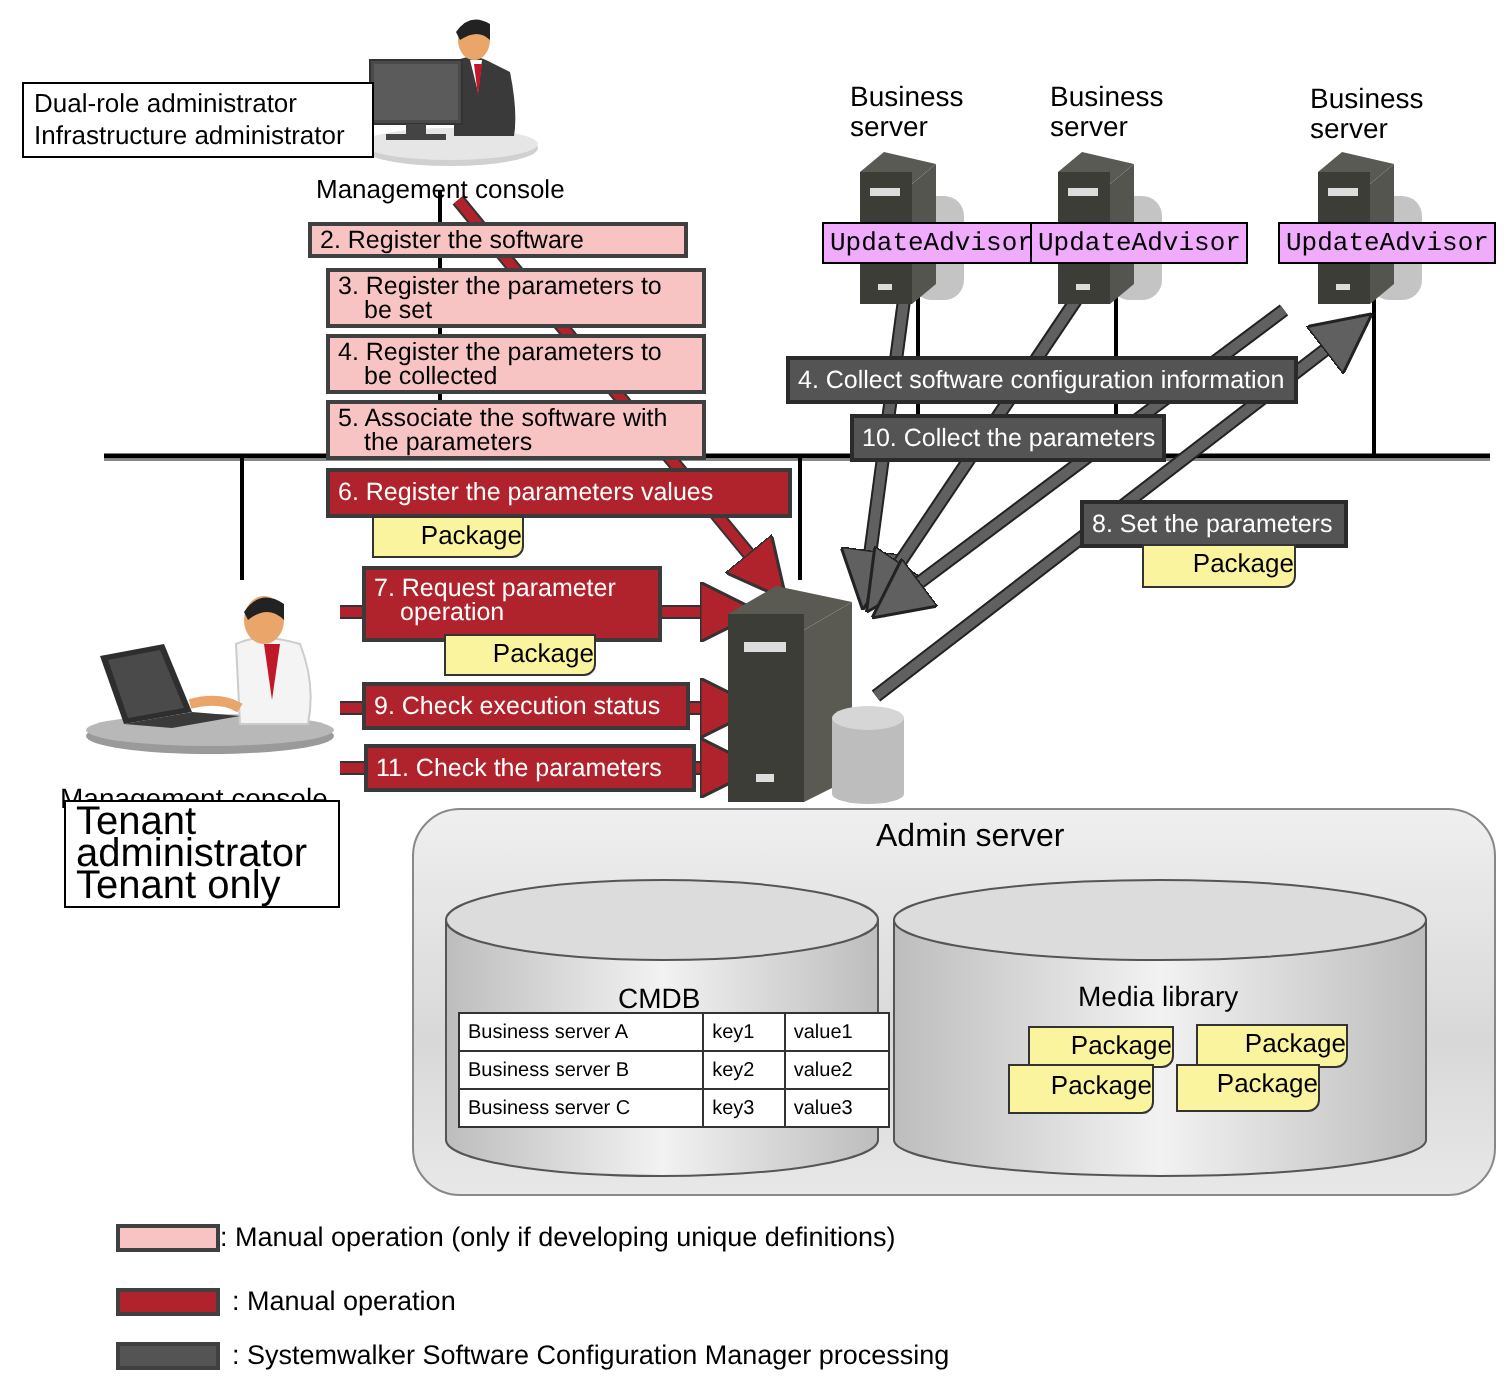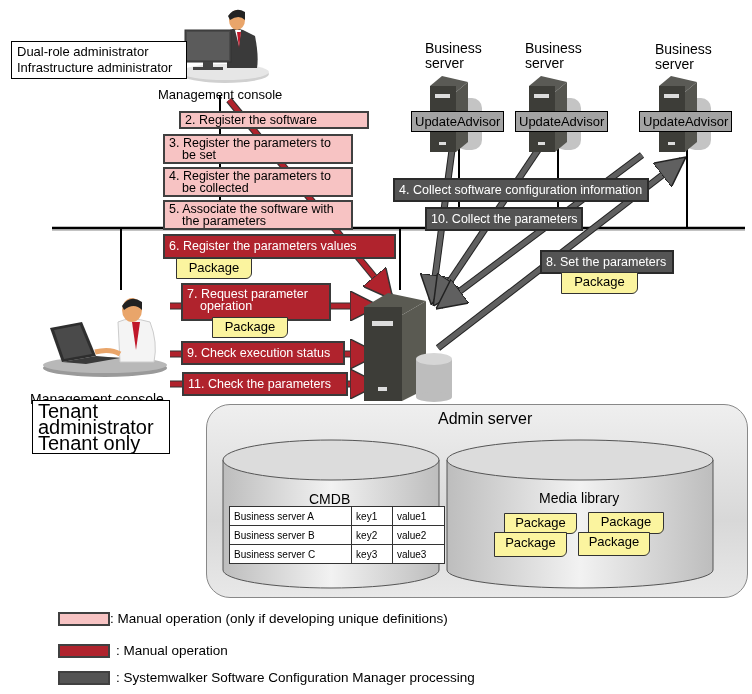--- a/index.html
+++ b/index.html
@@ -4,31 +4,31 @@
 <style>
   html, body { margin: 0; padding: 0; background: #ffffff; }
   body { width: 752px; height: 694px; position: relative; overflow: hidden;
          font-family: "Liberation Sans", sans-serif; color: #000; }
   .abs { position: absolute; }
   svg.layer { position: absolute; left: 0; top: 0; }
   .role-box { position: absolute; background: #fff; border: 1px solid #000;
               font-size: 13px; line-height: 16px; padding: 2px 5px; }
   .label { position: absolute; font-size: 13px; white-space: nowrap; }
   .srv-label { position: absolute; font-size: 14px; line-height: 15px; }
-  .ua-box { position: absolute; background: #a3a3a3; border: 1px solid #000;
-            font-size: 13px; padding: 2px 3px; white-space: nowrap; }
+  .ua-box { position: absolute; background: #f0abfc; border: 1px solid #000;
+            font-size: 13px; padding: 2px 3px; white-space: nowrap; font-family: Liberation Mono, monospace; }
   .step { position: absolute; font-size: 12.5px; line-height: 12px; padding: 1px 4px;
           box-sizing: border-box; white-space: nowrap; }
   .step.pink { background: #f7c3c3; border: 2px solid #404040; color: #000; }
   .step.red { background: #b0232d; border: 2px solid #3a3a3a; color: #fff; }
   .step.gray { background: #545454; border: 2px solid #2a2a2a; color: #fff; }
   .step .ind { padding-left: 13px; display: block; }
   .pkg { position: absolute; background: #fbf49f; border: 1px solid #333;
-         font-size: 13px; padding: 1px 0; text-align: center; box-sizing: border-box;
-         border-bottom-right-radius: 6px; }
+         font-size: 13px; padding: 1px 0; text-align: right; box-sizing: border-box;
+         border-bottom-right-radius: 6px; margin-left: 10px; }
   .admin-box { position: absolute; left: 206px; top: 404px; width: 540px; height: 192px;
                border-radius: 24px; border: 1px solid #888;
                background: linear-gradient(180deg, #efefef 0%, #d8d8d8 60%, #e8e8e8 100%); }
   .legend-swatch { position: absolute; width: 52px; height: 14px; border: 2px solid #404040; box-sizing: border-box; }
   .legend-text { position: absolute; font-size: 13.5px; white-space: nowrap; }
   table.cmdb { position: absolute; border-collapse: collapse; background: #fff; font-size: 10px; }
   table.cmdb td { border: 1px solid #333; padding: 2px 4px; height: 14px; white-space: nowrap; }
 </style>
 </head>
 <body>
@@ -125,21 +125,21 @@
     <rect x="0" y="10" width="26" height="66" fill="#3d3d38"></rect>
     <rect x="5" y="18" width="15" height="4" fill="#ddd"></rect>
     <rect x="9" y="66" width="7" height="3" fill="#ddd"></rect>
   </g>
 </svg>
 
 <div class="ua-box" style="left:411px;top:111px;">UpdateAdvisor</div>
 <div class="ua-box" style="left:515px;top:111px;">UpdateAdvisor</div>
 <div class="ua-box" style="left:639px;top:111px;">UpdateAdvisor</div>
 
-<div class="step pink" style="left:179px;top:111px;width:190px;height:18px;">
+<div class="step pink" style="left:154px;top:111px;width:190px;height:18px;">
   <span>2. Register the software</span>
 </div>
 <div class="step pink" style="left:163px;top:134px;width:190px;height:30px;">
   <span>3. Register the parameters to</span>
   <span class="ind">be set</span>
 </div>
 <div class="step pink" style="left:163px;top:167px;width:190px;height:30px;">
   <span>4. Register the parameters to</span>
   <span class="ind">be collected</span>
 </div>

